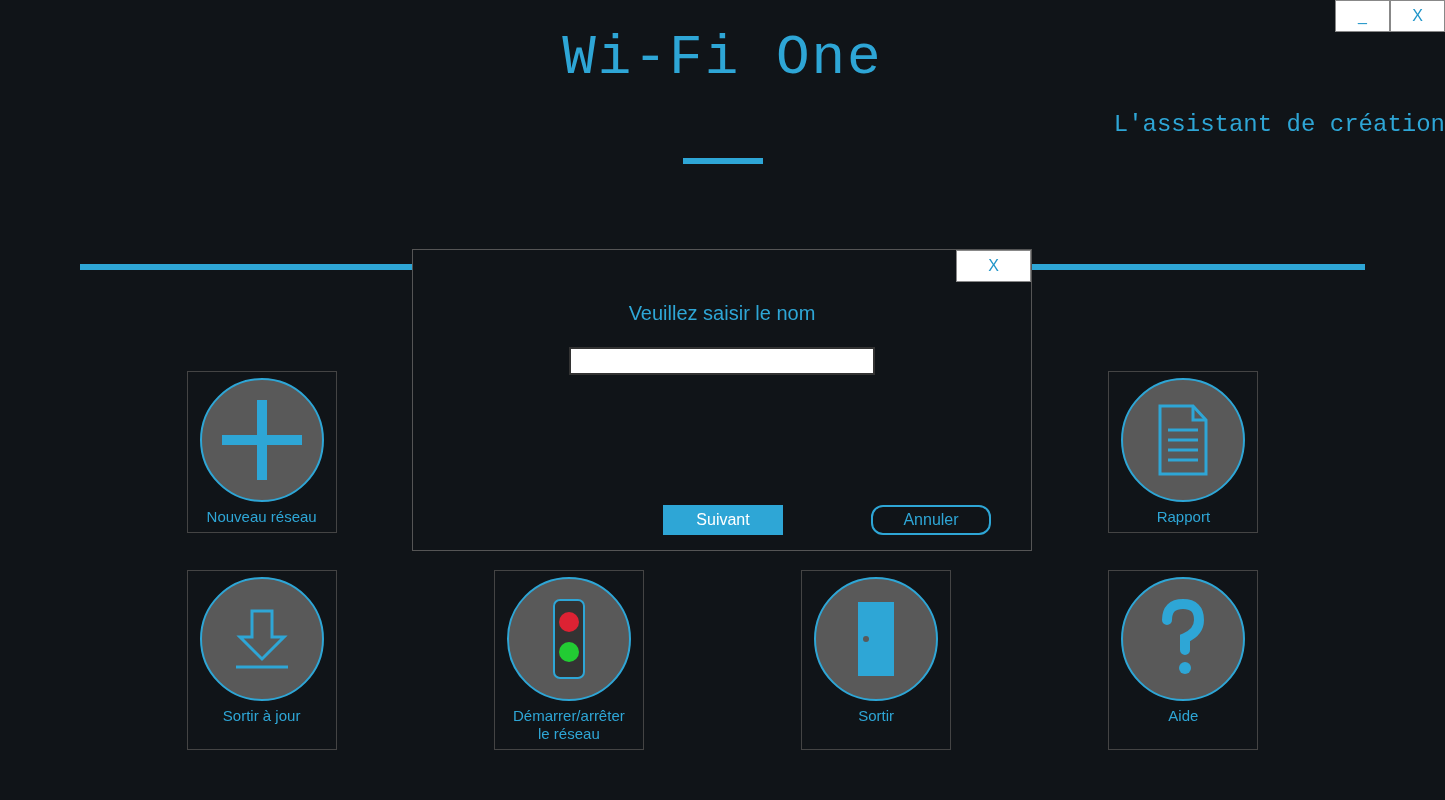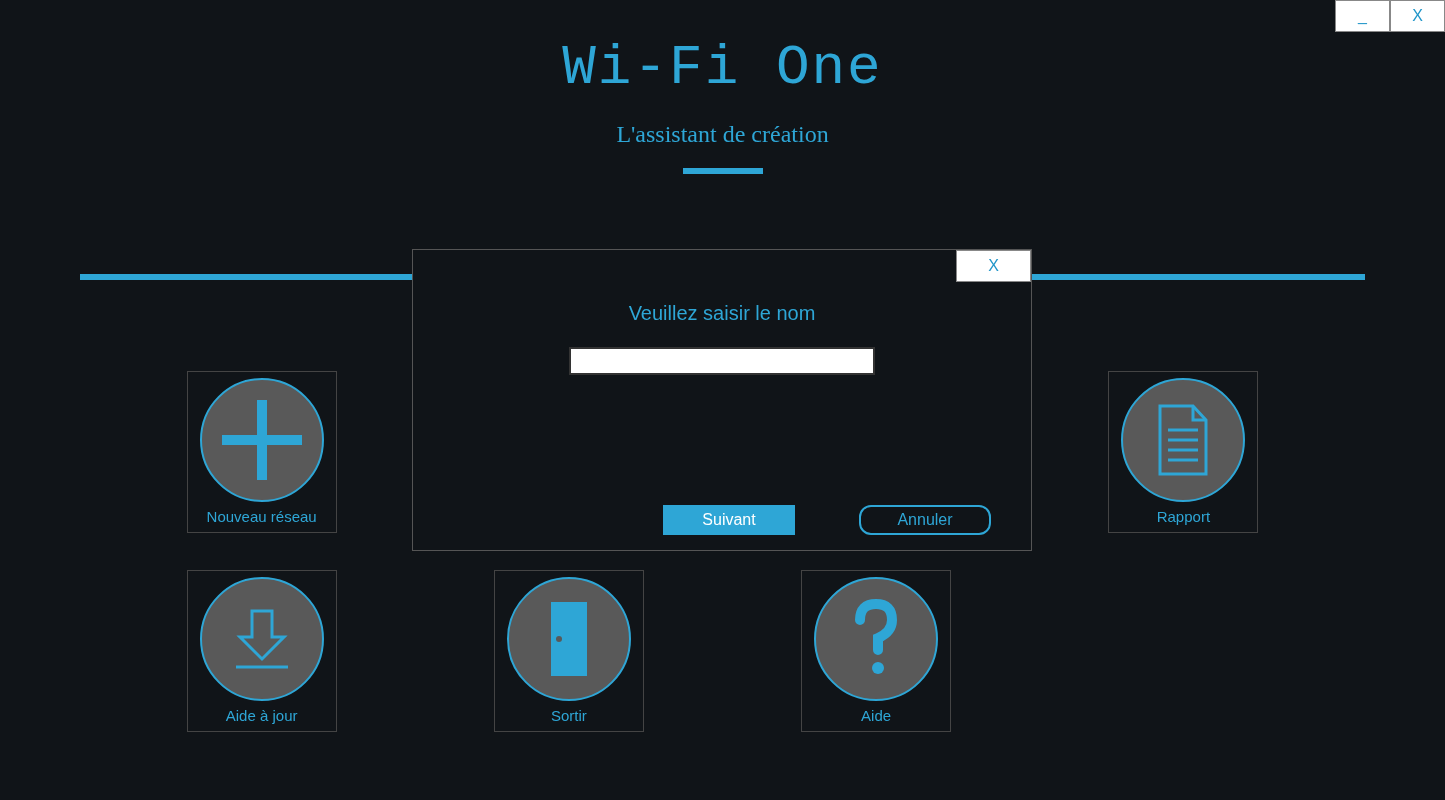--- a/index.html
+++ b/index.html
@@ -29,30 +29,30 @@
     justify-content: center;
     font-family: Arial, sans-serif;
     font-size: 16px;
     cursor: pointer;
   }
   .app-title {
     text-align: center;
     font-size: 56px;
     font-weight: 400;
     letter-spacing: 2px;
-    padding-top: 36px;
+    padding-top: 26px;
     color: #2ea6d6;
   }
   .subtitle {
-    text-align: center;
+    text-align: right;
     font-size: 24px;
     line-height: 1.4;
     margin-top: 18px;
     color: #2ea6d6;
-    font-family: Liberation Serif, serif;
+    font-family: Liberation Mono, monospace;
   }
   .underline-short {
     width: 80px;
     height: 6px;
     background: #2ea6d6;
     margin: 16px auto 0;
   }
   .hr-line {
     height: 6px;
     background: #2ea6d6;
@@ -143,21 +143,21 @@
   .dialog-btns {
     position: absolute;
     bottom: 15px;
     left: 0;
     right: 0;
     display: flex;
     justify-content: space-between;
     padding: 0 40px 0 250px;
   }
   .btn {
-    width: 132px;
+    width: 120px;
     height: 30px;
     border: 2px solid #2ea6d6;
     background: #2ea6d6;
     color: #fff;
     font-size: 16px;
     font-family: Arial, sans-serif;
     display: flex;
     align-items: center;
     justify-content: center;
     cursor: pointer;
@@ -213,23 +213,34 @@
     <div class="card-label">Rapport</div>
   </div>
 
   <div class="card">
     <div class="circle">
       <svg width="80" height="80" viewBox="0 0 80 80">
         <path d="M30 12 L50 12 L50 38 L62 38 L40 60 L18 38 L30 38 Z" fill="none" stroke="#2ea6d6" stroke-width="3"></path>
         <line x1="14" y1="68" x2="66" y2="68" stroke="#2ea6d6" stroke-width="3"></line>
       </svg>
     </div>
-    <div class="card-label">Aide à jour</div>
-  </div>
-
+    <div class="card-label">Sortir à jour</div>
+  </div>
+
+  <div class="card">
+    <div class="circle">
+      <svg width="50" height="90" viewBox="0 0 50 90">
+        <rect x="10" y="6" width="30" height="78" rx="6" fill="#333" stroke="#2ea6d6" stroke-width="2"></rect>
+        <circle cx="25" cy="28" r="10" fill="#d23"></circle>
+        <circle cx="25" cy="58" r="10" fill="#2c3"></circle>
+      </svg>
+    </div>
+    <div class="card-label">Démarrer/arrêter
+le réseau</div>
+  </div>
 
   <div class="card">
     <div class="circle">
       <svg width="60" height="90" viewBox="0 0 60 90">
         <rect x="12" y="8" width="36" height="74" fill="#2ea6d6"></rect>
         <circle cx="20" cy="45" r="3" fill="#595959"></circle>
       </svg>
     </div>
     <div class="card-label">Sortir</div>
   </div>

